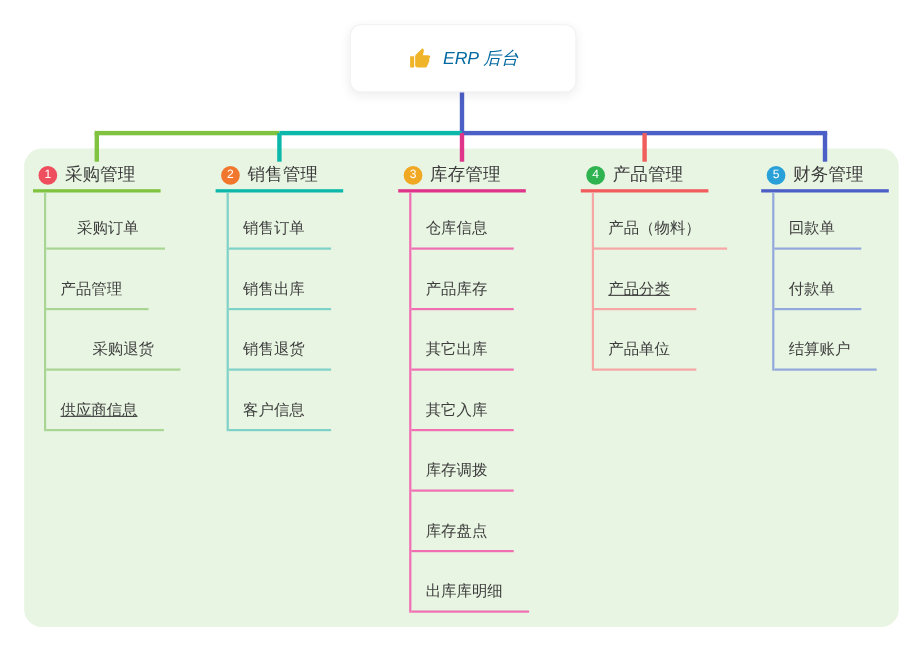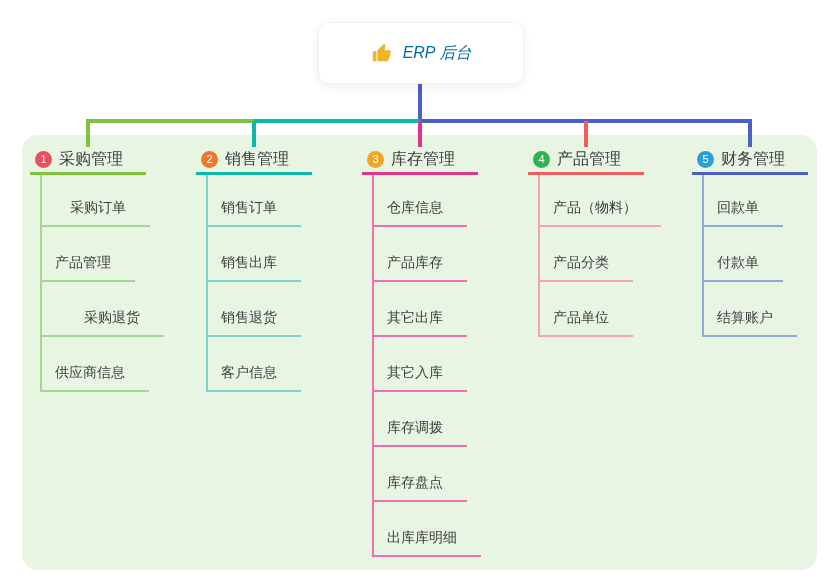--- a/index.html
+++ b/index.html
@@ -91,21 +91,21 @@
           <div class="child">
             <span class="child-label" style="border-bottom-color: rgb(168, 212, 148); padding-left: 28px;">采购订单</span>
           </div>
           <div class="child">
             <span class="child-label" style="border-bottom-color: rgb(168, 212, 148);">产品管理</span>
           </div>
           <div class="child">
             <span class="child-label" style="border-bottom-color: rgb(168, 212, 148); padding-left: 42px;">采购退货</span>
           </div>
           <div class="child">
-            <span class="child-label" style="border-bottom-color: rgb(168, 212, 148);">供应商信息</span>
+            <span class="child-label" style="border-bottom-color: rgb(168, 212, 148); text-decoration: underline;">供应商信息</span>
           </div>
         </div>
       </div>
       <div class="branch" style="left: 196px;">
         <div class="branch-header" style="border-bottom-color: rgb(11, 184, 169);">
           <span class="badge" style="background: rgb(240, 119, 45);">2</span>
           <span class="branch-label">销售管理</span>
         </div>
         <div class="children" style="border-left-color: rgb(127, 210, 200);">
           <div class="child">
@@ -154,21 +154,21 @@
       <div class="branch" style="left: 528px;">
         <div class="branch-header" style="border-bottom-color: rgb(241, 92, 92);">
           <span class="badge" style="background: rgb(47, 179, 80);">4</span>
           <span class="branch-label">产品管理</span>
         </div>
         <div class="children" style="border-left-color: rgb(246, 166, 164);">
           <div class="child">
             <span class="child-label" style="border-bottom-color: rgb(246, 166, 164);">产品（物料）</span>
           </div>
           <div class="child">
-            <span class="child-label" style="border-bottom-color: rgb(246, 166, 164);">产品分类</span>
+            <span class="child-label" style="border-bottom-color: rgb(246, 166, 164); text-decoration: underline;">产品分类</span>
           </div>
           <div class="child">
             <span class="child-label" style="border-bottom-color: rgb(246, 166, 164);">产品单位</span>
           </div>
         </div>
       </div>
       <div class="branch" style="left: 692px;">
         <div class="branch-header" style="border-bottom-color: rgb(76, 95, 198);">
           <span class="badge" style="background: rgb(41, 160, 216);">5</span>
           <span class="branch-label">财务管理</span>

